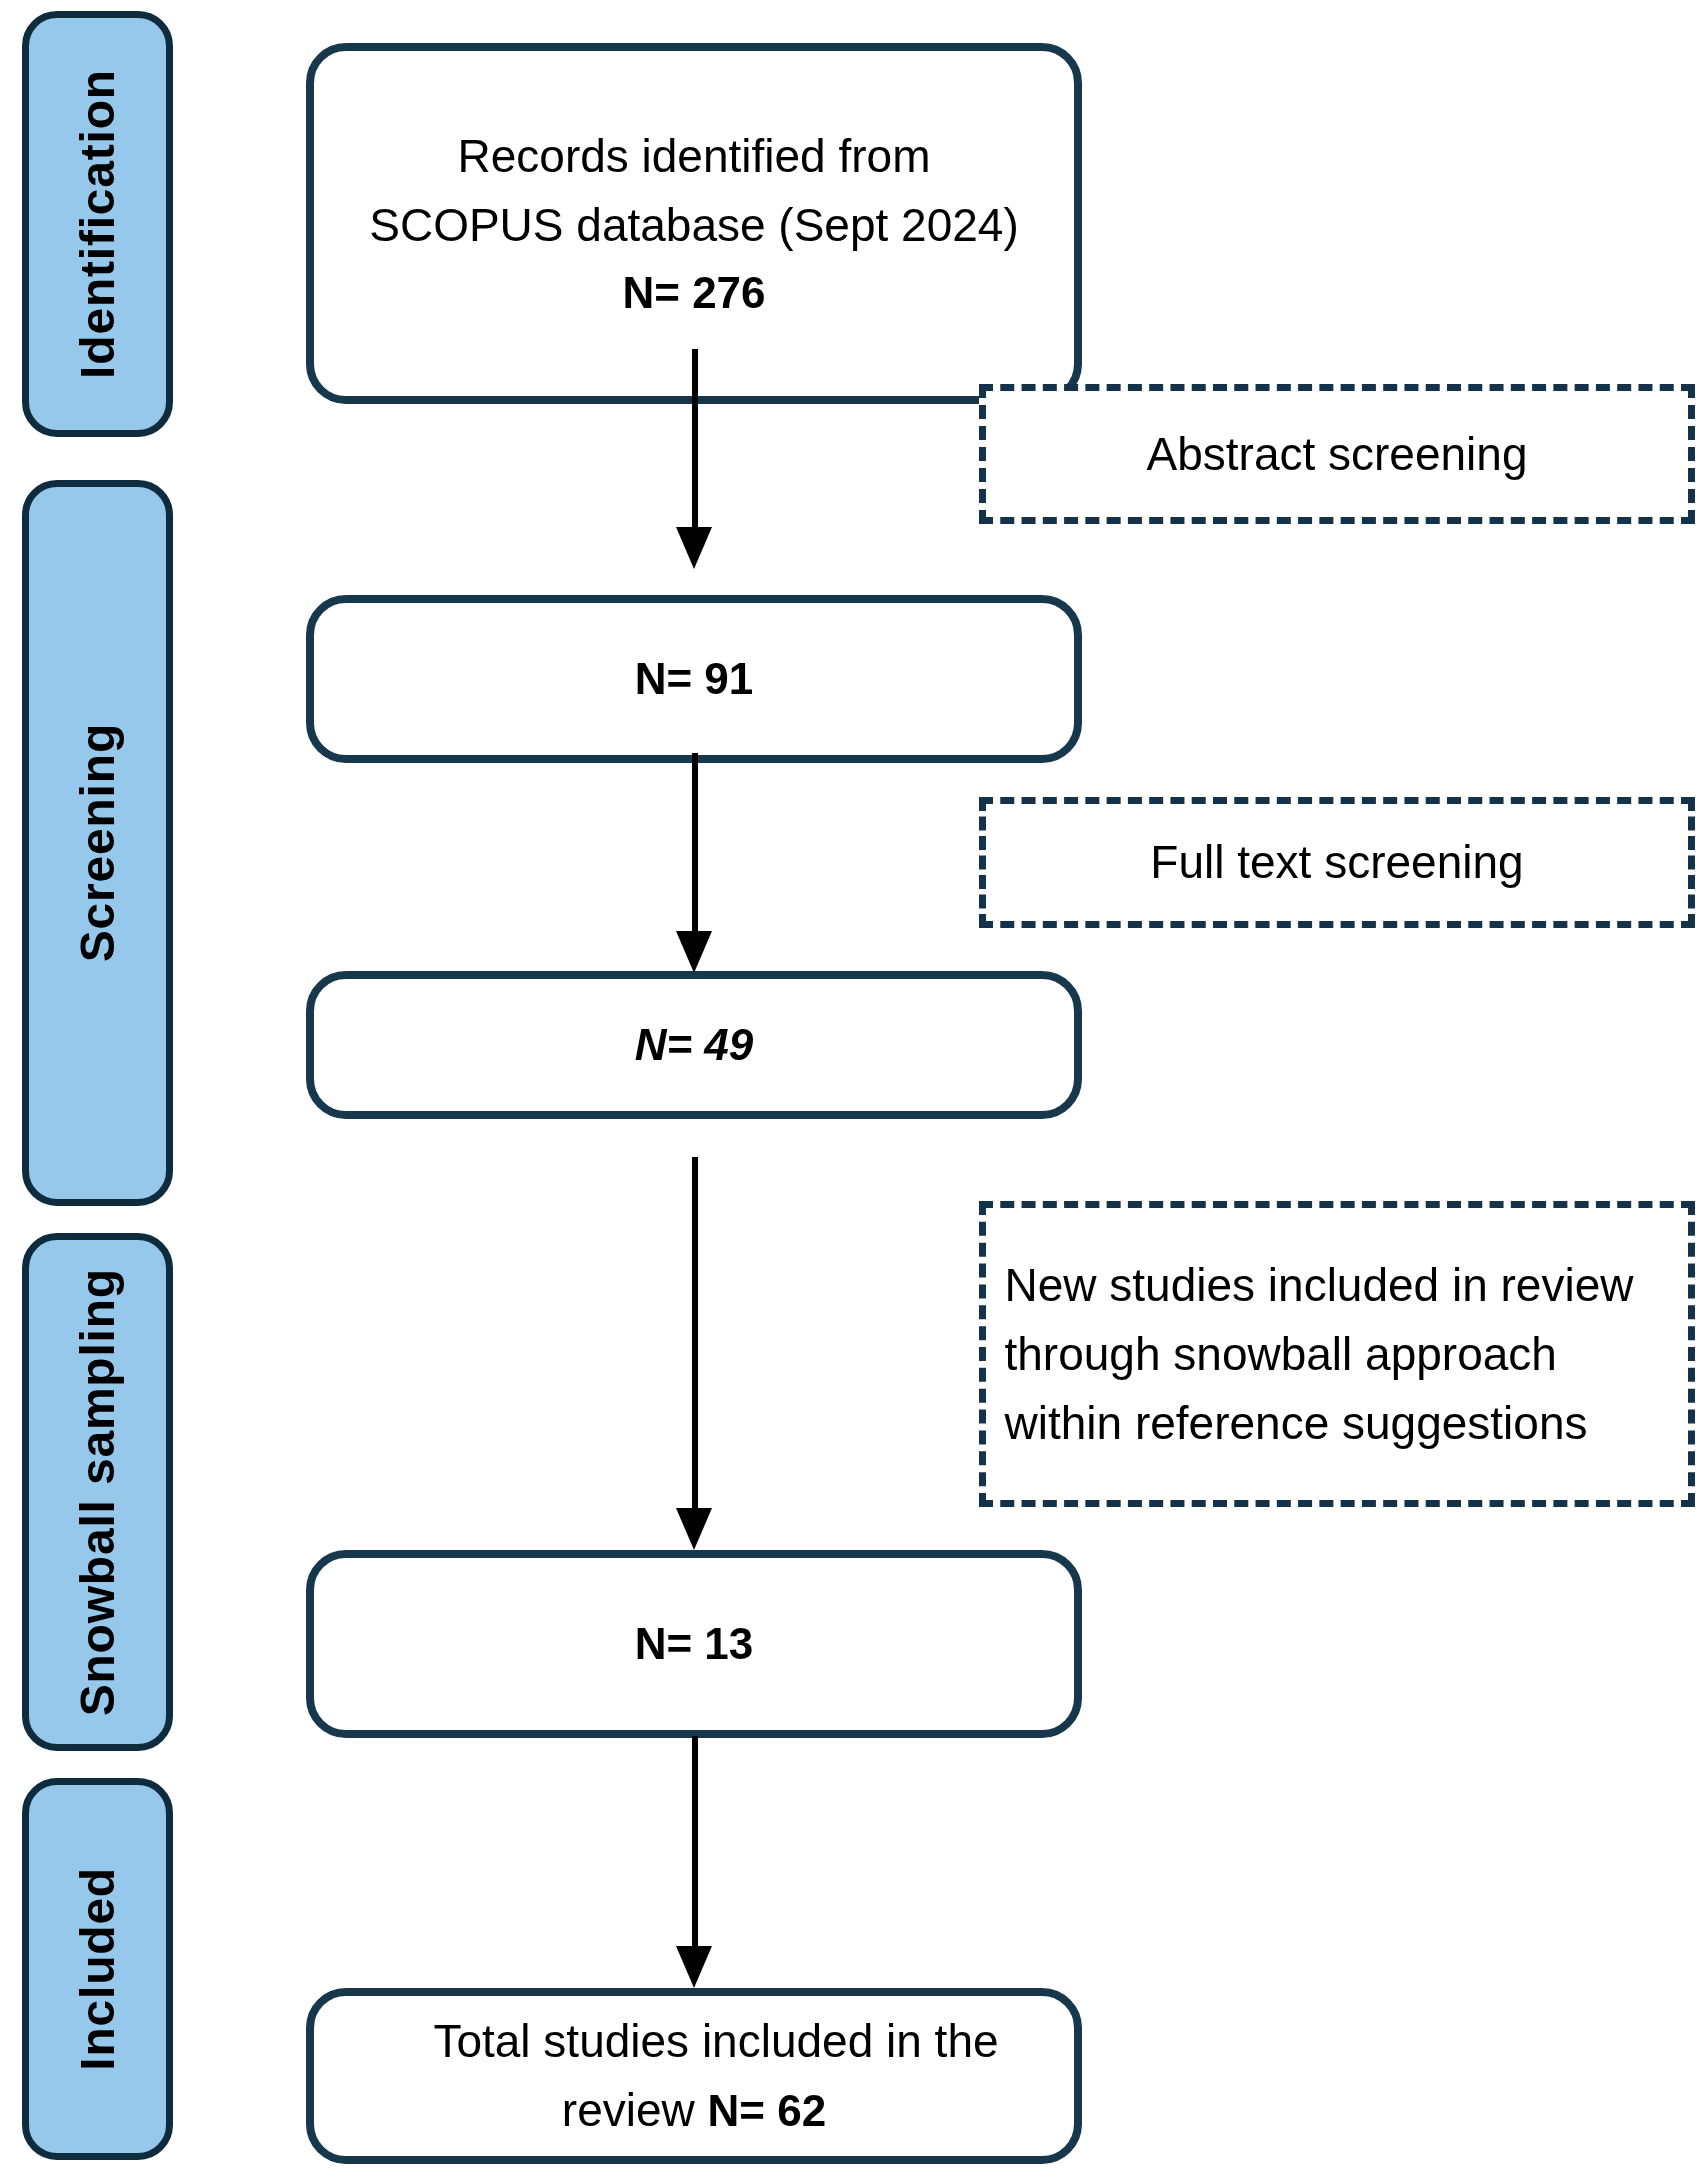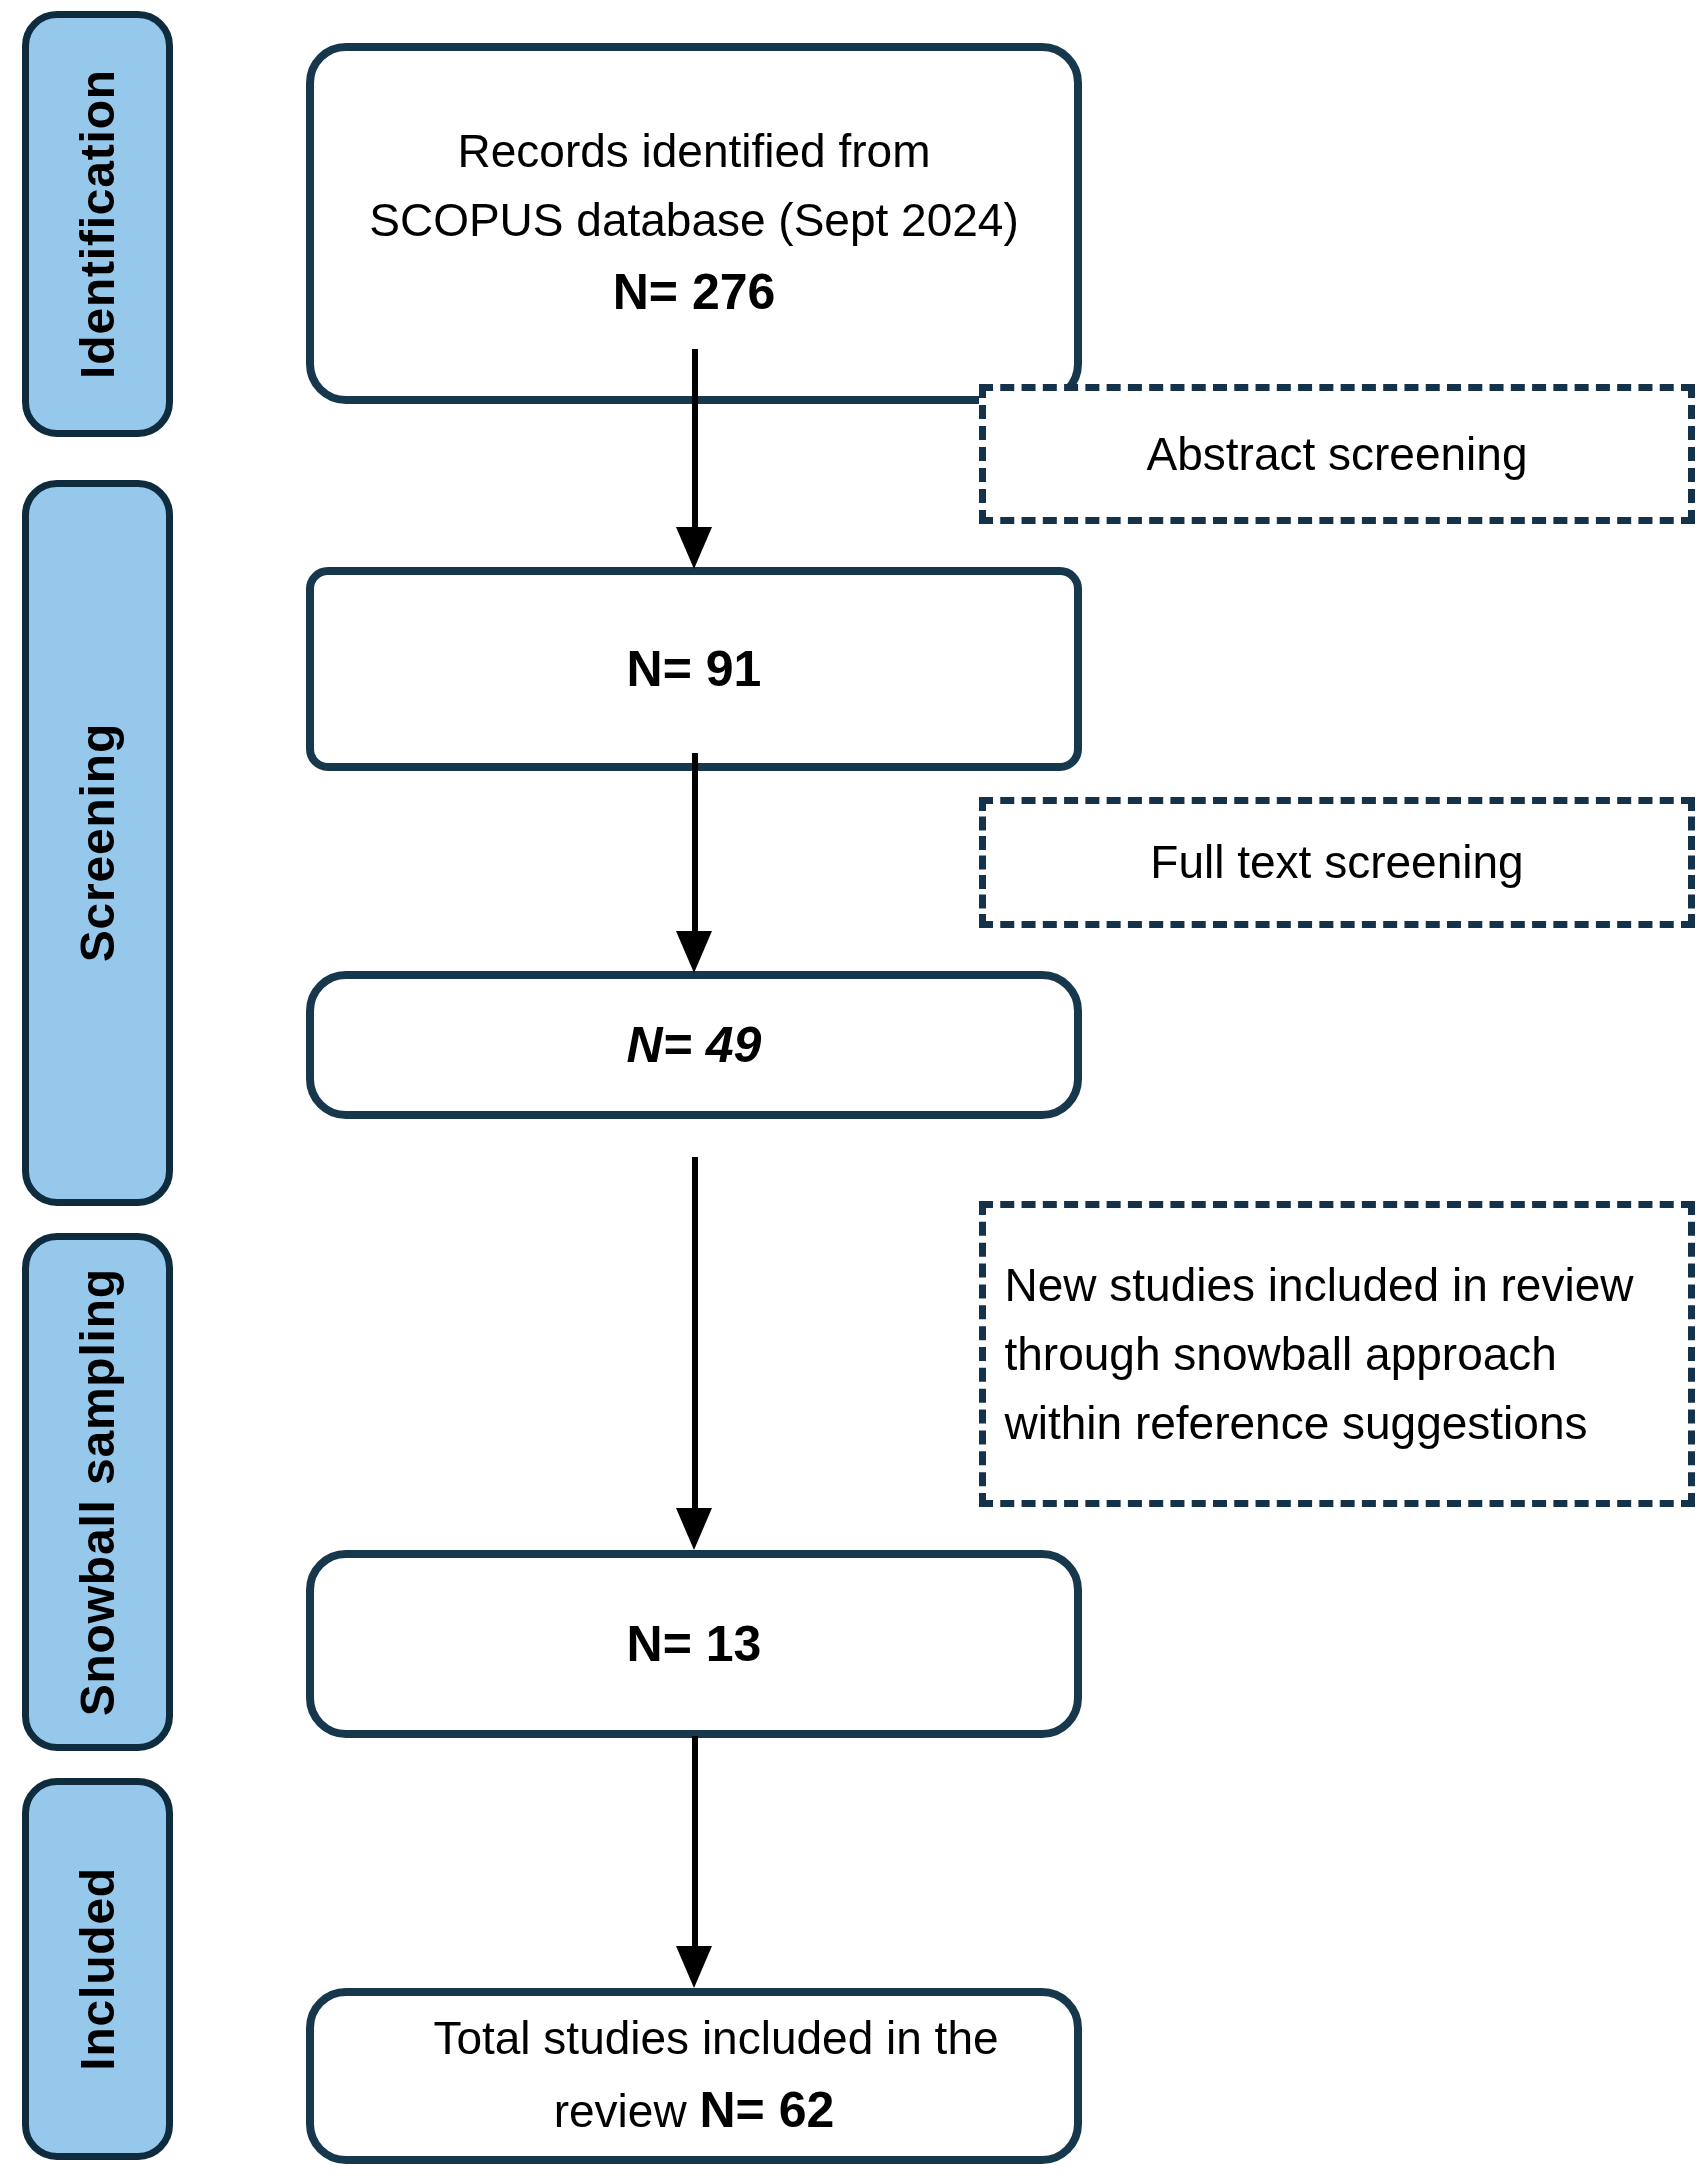--- a/index.html
+++ b/index.html
@@ -43,24 +43,24 @@
   .flowbox{
     position:absolute;left:306px;width:776px;
     box-sizing:border-box;
     background:var(--bg);
     border:8.8px solid var(--box-border);
     border-radius:40px;
     display:flex;flex-direction:column;align-items:center;justify-content:center;
     text-align:center;
     font-size:46px;line-height:1.5;
   }
-  .flowbox .nval{font-weight:bold;font-size:50px;}
+  .flowbox .nval{font-weight:bold;font-size:44px;}
   #box-records{top:43px;height:361px;}
   #box-records .sentence{max-width:673px;}
-  #box-n91{top:567px;height:204px;border-radius:22px;}
+  #box-n91{top:595px;height:168px;}
   #box-n49{top:971px;height:148px;font-style:italic;}
   #box-n13{top:1550px;height:188px;}
   #box-total{top:1988px;height:176px;font-size:46px;}
   #box-total .sentence{max-width:721px;display:inline;margin-left:44px;}
   #box-total .inline-wrap{max-width:737px;}
 
   
   .notebox{
     position:absolute;left:979px;width:716px;
     box-sizing:border-box;

